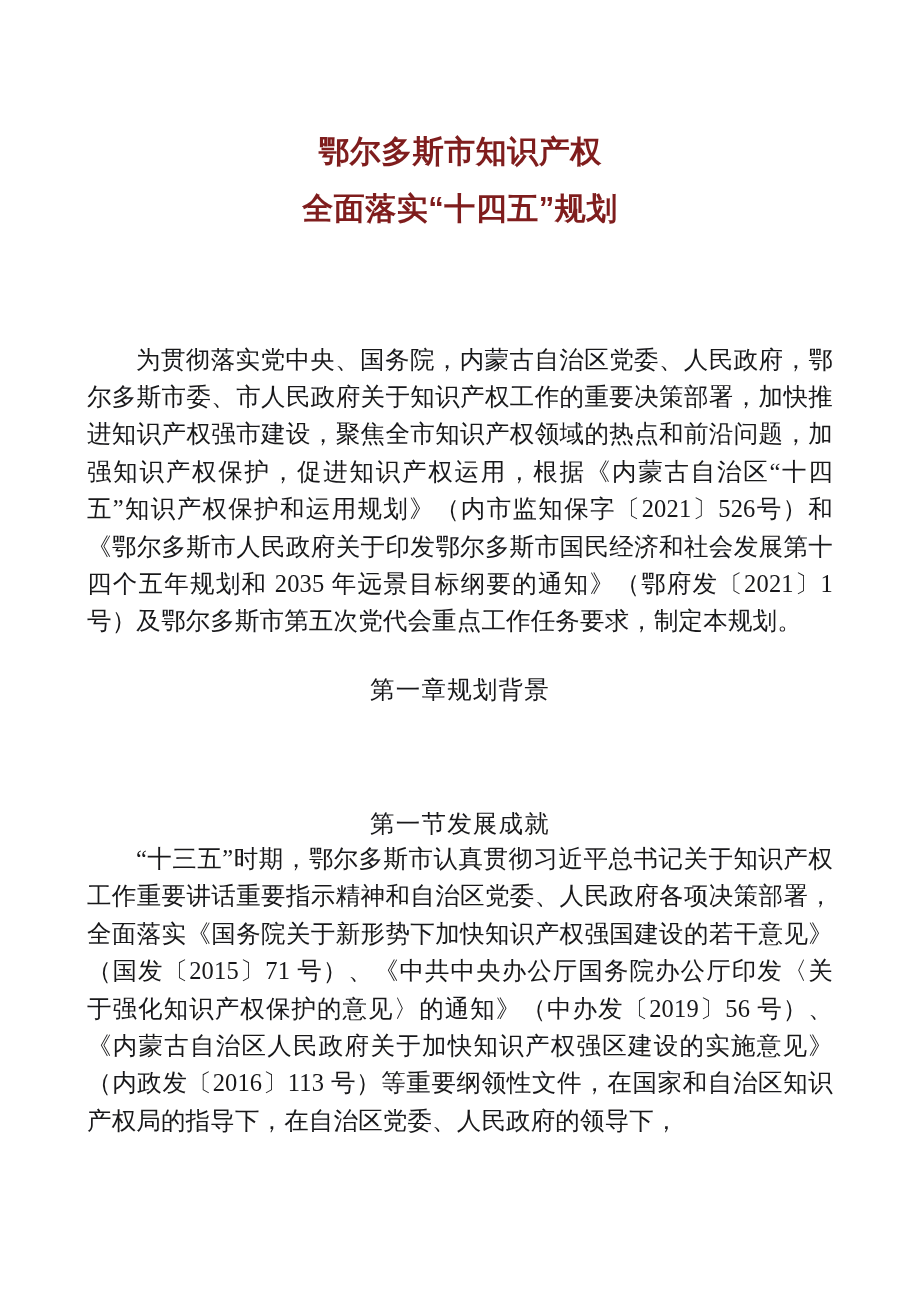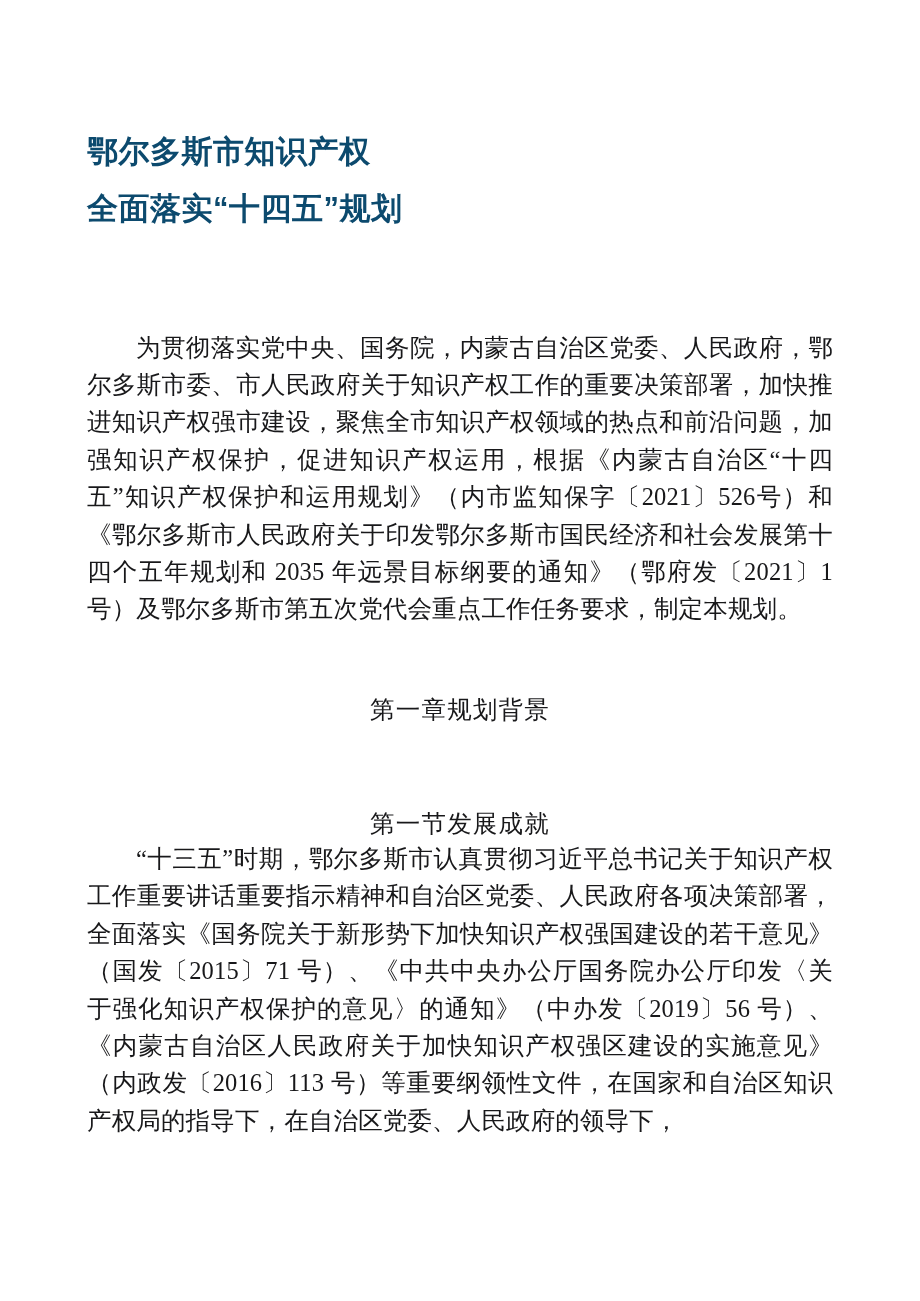--- a/index.html
+++ b/index.html
@@ -25,21 +25,22 @@
   }
 
   
   .doc-title {
     margin: 0;
     padding: 0;
     font-family: "Liberation Sans", "DejaVu Sans", sans-serif;
     font-weight: 700;
     font-size: 31px;
     line-height: 1;
-    color: #0c4a6e;
+    color: #7f1d1d;
+    text-align: center;
     letter-spacing: 0.5px;
   }
 
   .title-line-1 {
     position: absolute;
     left: 0;
     top: 136px;
     width: 746px;
   }
 
@@ -75,22 +76,22 @@
     width: 746px;
     font-family: "Liberation Serif", "DejaVu Serif", serif;
     font-size: 24.5px;
     line-height: 37.4px;
     color: #18181a;
     text-align: center;
     letter-spacing: 1.2px;
   }
 
   
-  #para-intro   { top: 304px; }
-  #chapter-1    { top: 666px; }
+  #para-intro   { top: 316px; }
+  #chapter-1    { top: 646px; }
   #section-1    { top: 780px; }
   #para-1335    { top: 826px; margin-top: 14px; }
 </style>
 </head>
 <body>
 
 <div class="page">
   <div class="content">
 
     <h1 class="doc-title title-line-1">鄂尔多斯市知识产权</h1>

